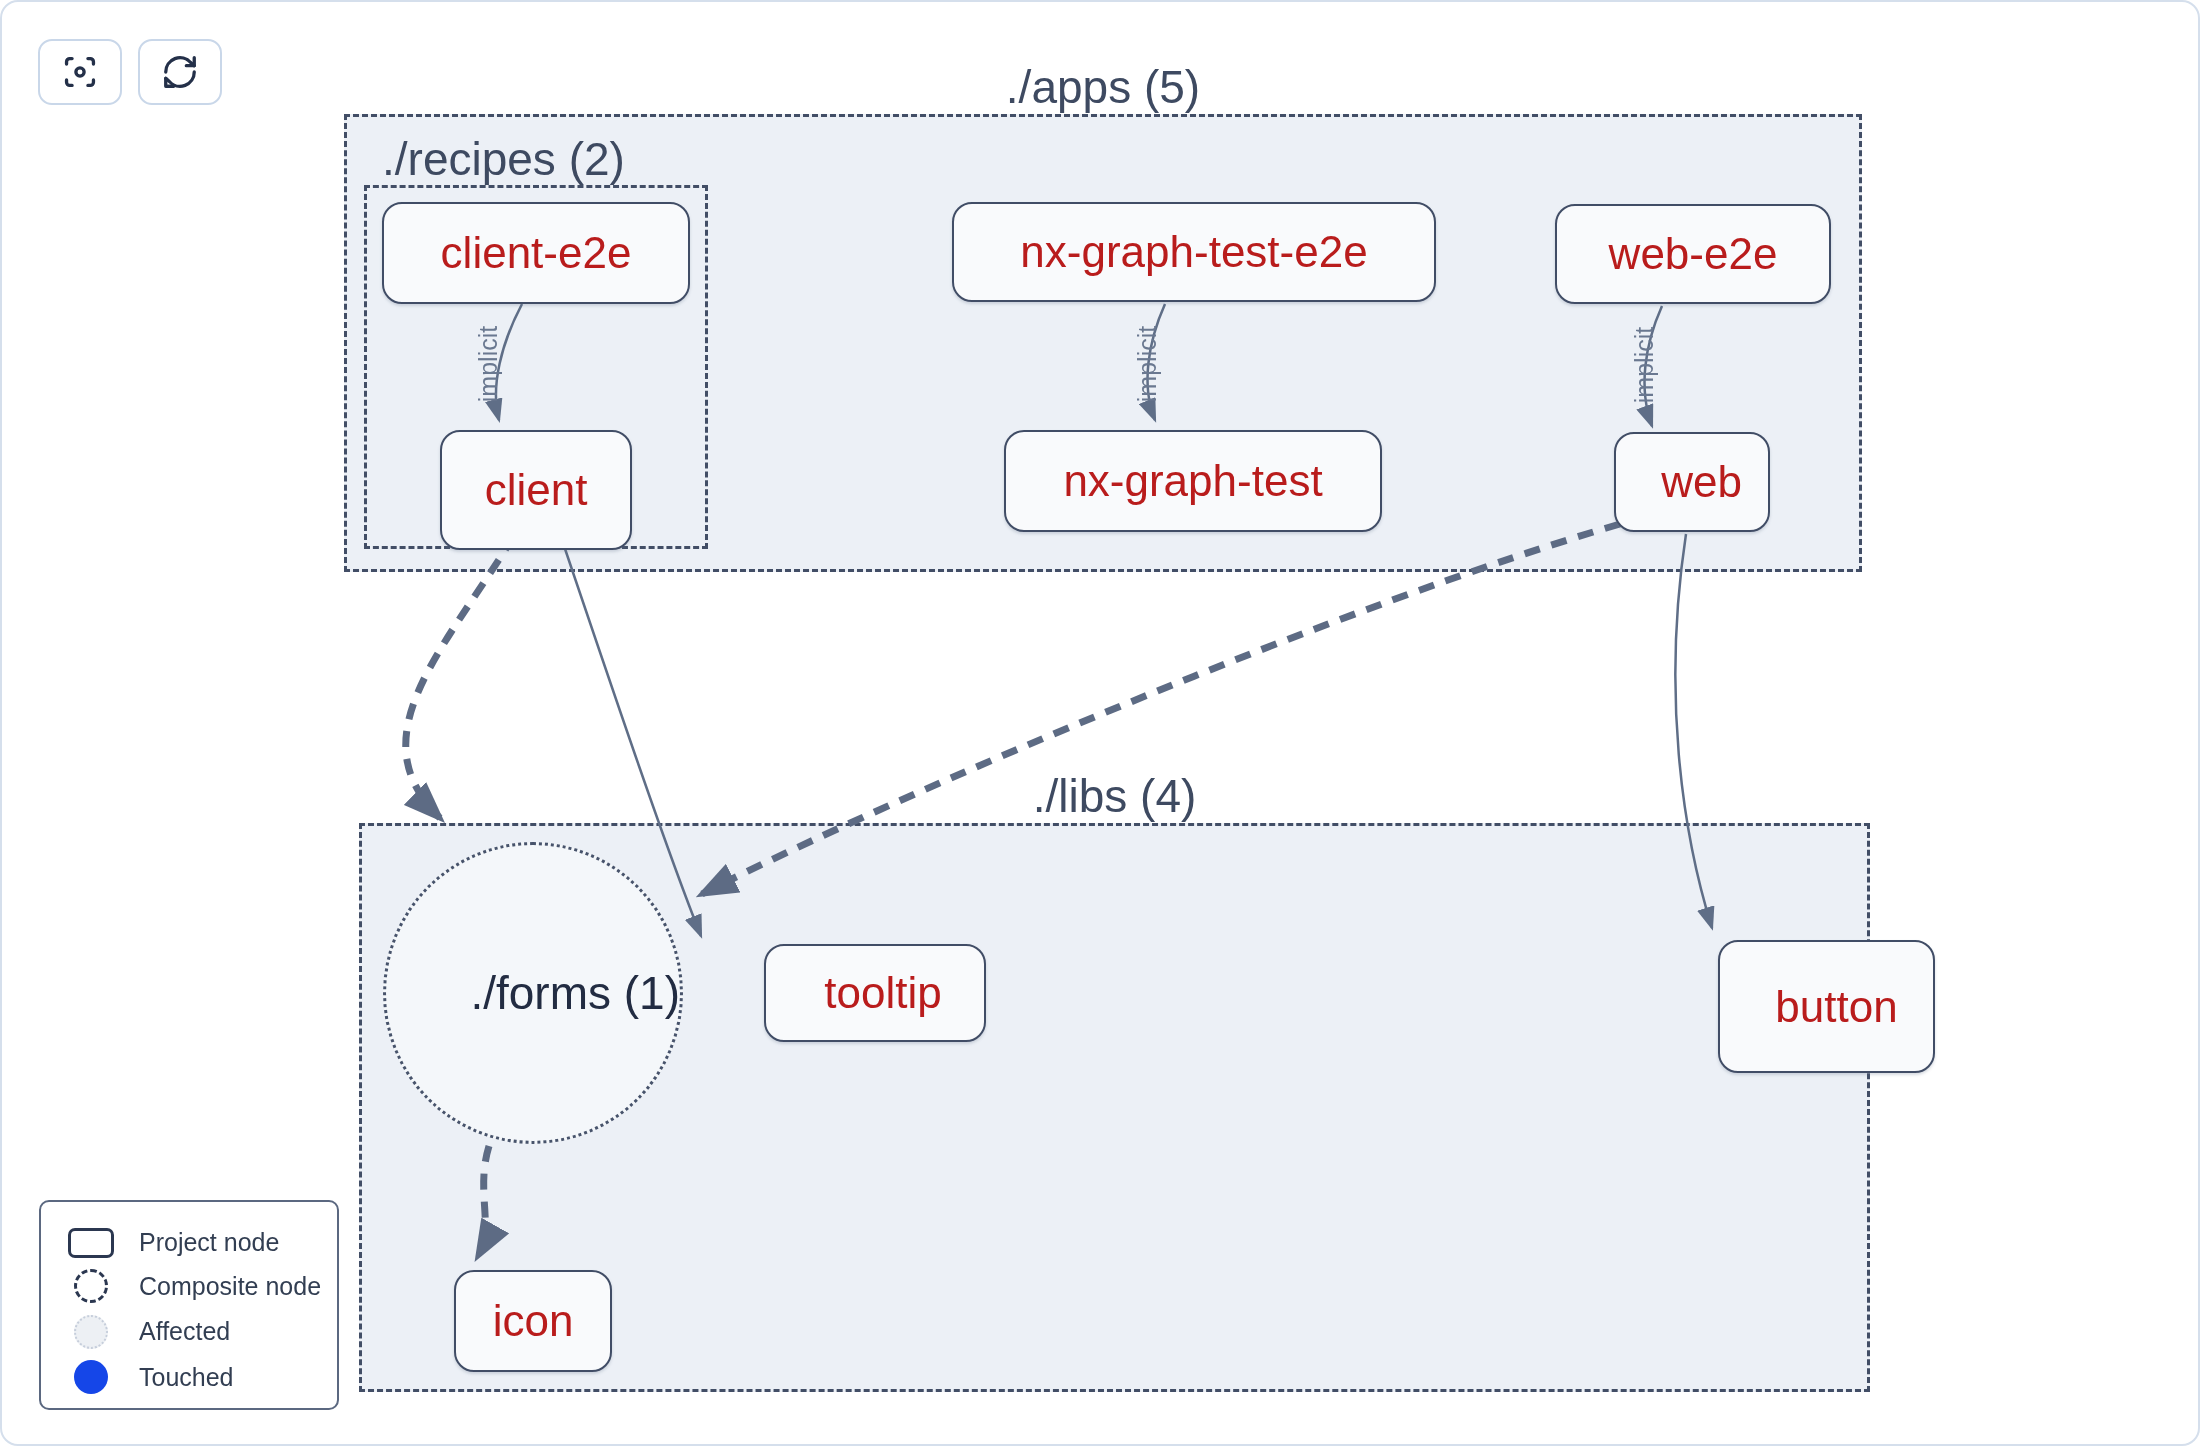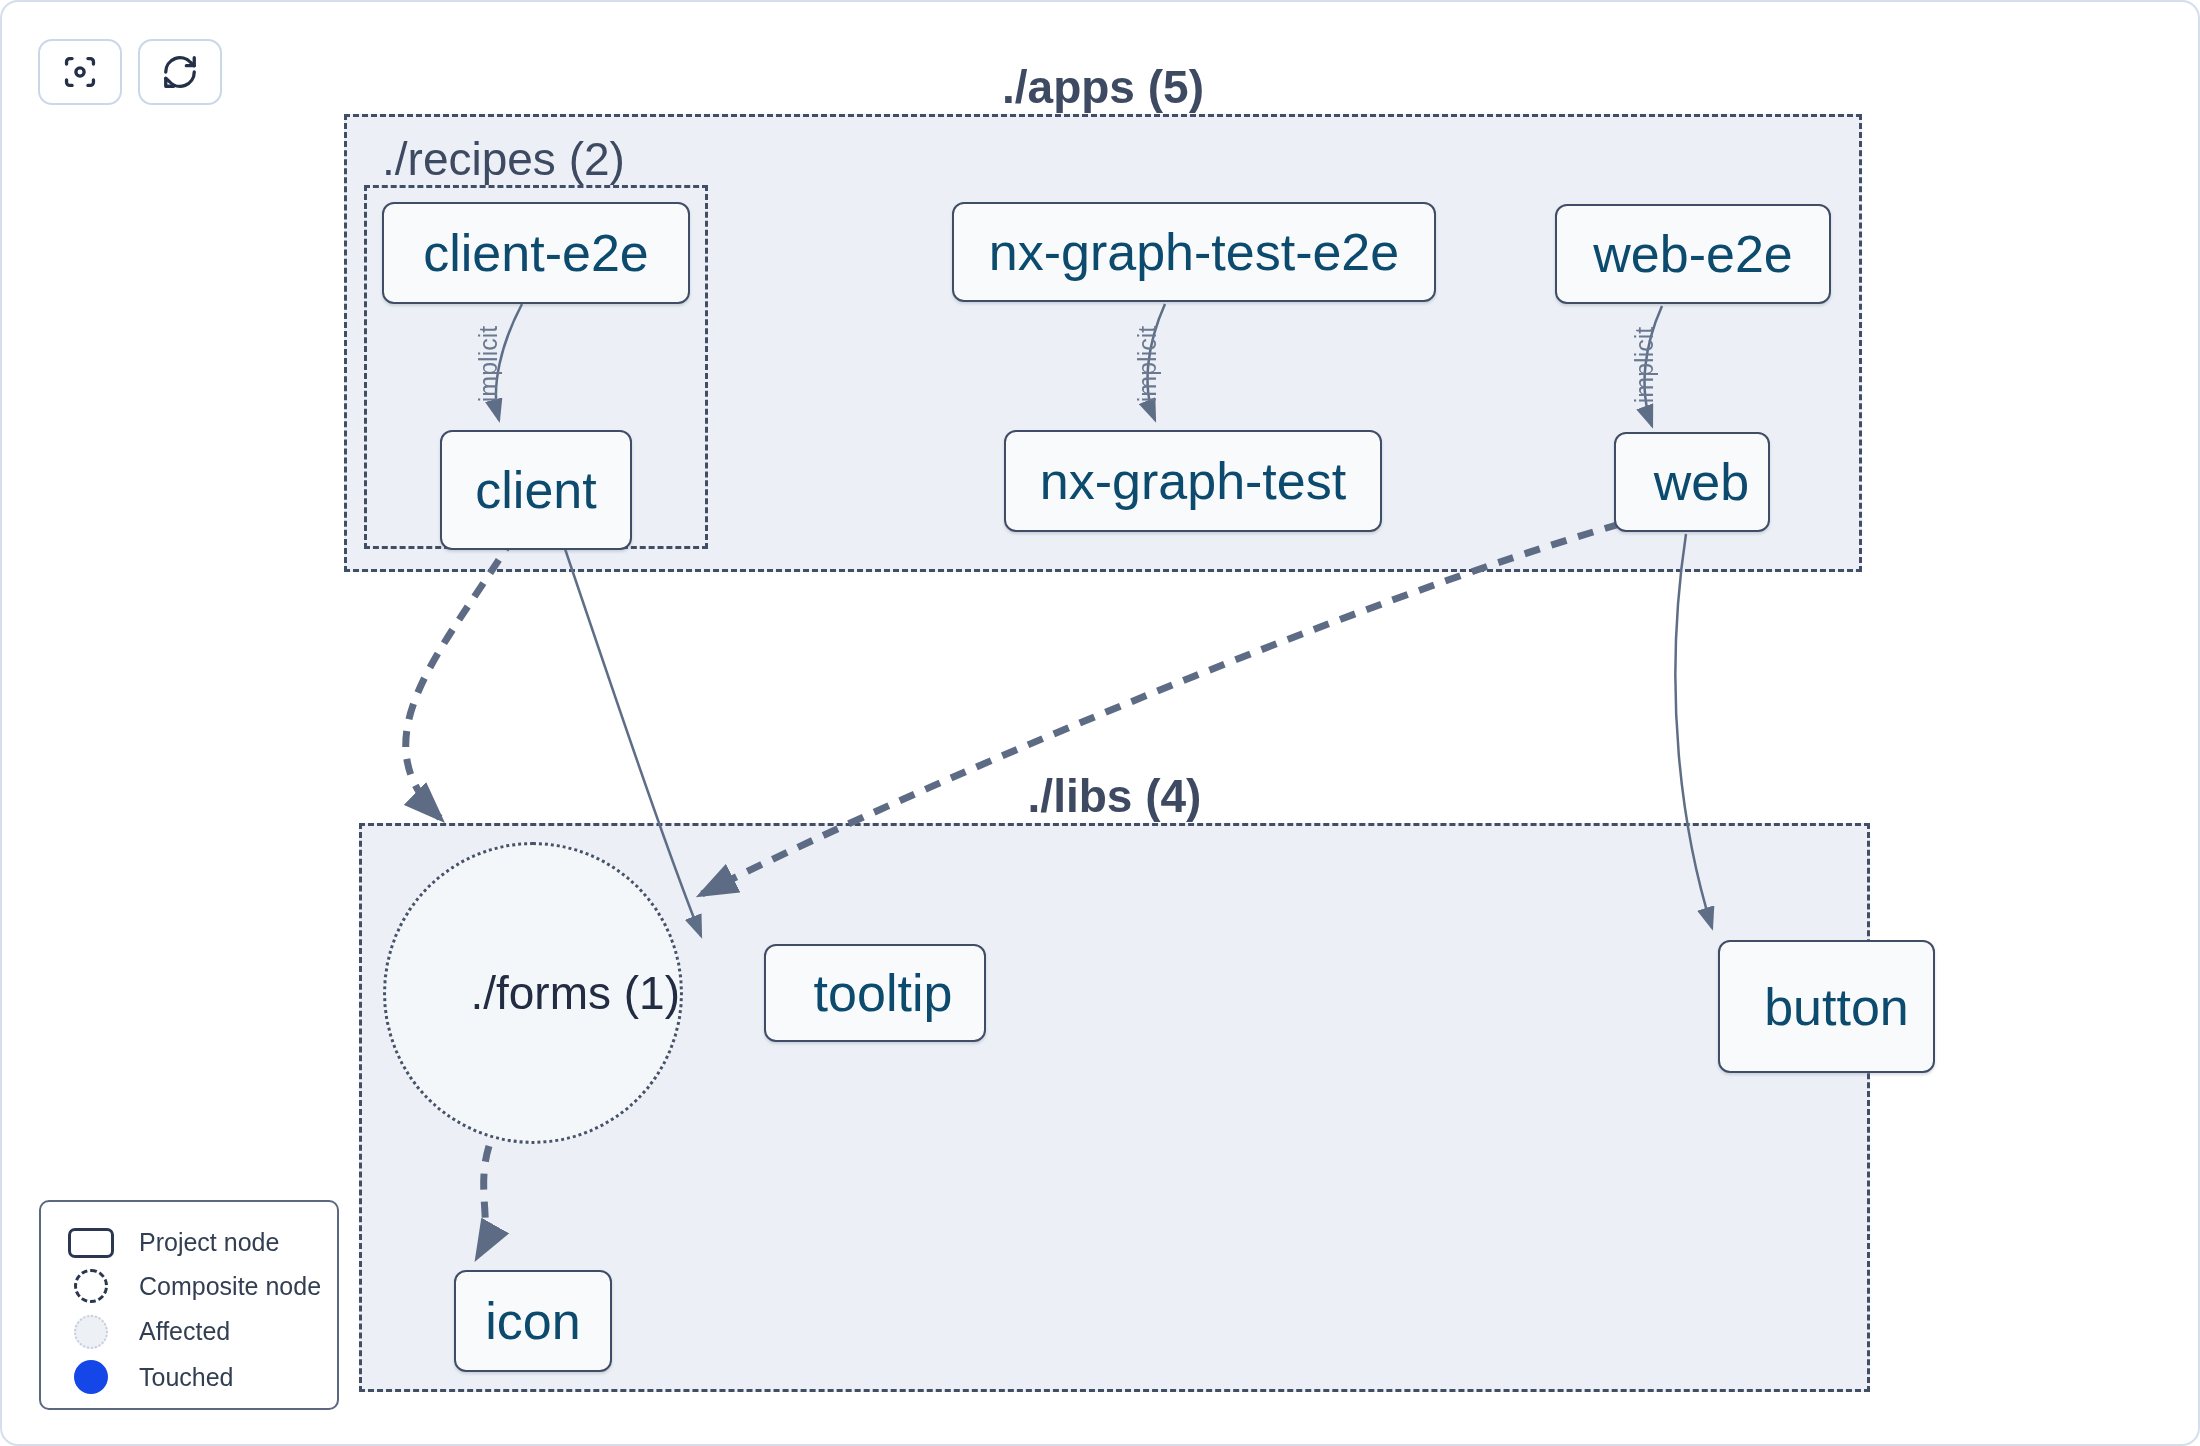--- a/index.html
+++ b/index.html
@@ -39,21 +39,21 @@
     z-index: 10;
   }
   .group-label {
     position: absolute;
     color: #3e4a61;
     font-size: 46px;
     line-height: 54px;
     white-space: nowrap;
     z-index: 30;
   }
-  .centered { text-align: center; font-weight: bold; }
+  .centered { text-align: center; }
 
   .composite-circle {
     position: absolute;
     background: #f4f7fa;
     border: 3px dotted #47536b;
     border-radius: 50%;
     display: flex; align-items: center; justify-content: flex-end;
     color: #222c42;
     font-size: 46px;
     z-index: 25;
@@ -77,24 +77,24 @@
     font-size: 25px;
     white-space: nowrap;
     z-index: 22;
   }
 
   
   .node {
     position: absolute;
     background: #f9fafc;
     border: 2px solid #414d66;
-    border-radius: 12px;
+    border-radius: 20px;
     display: flex; align-items: center; justify-content: center;
-    color: #0c4a6e;
-    font-size: 52px;
+    color: #b91c1c;
+    font-size: 44px;
     z-index: 40;
     box-shadow: 0 2px 3px rgba(100,116,139,0.25);
     cursor: pointer;
     white-space: nowrap;
   }
 
   
   .legend {
     position: absolute;
     left: 37px; top: 1198px;

